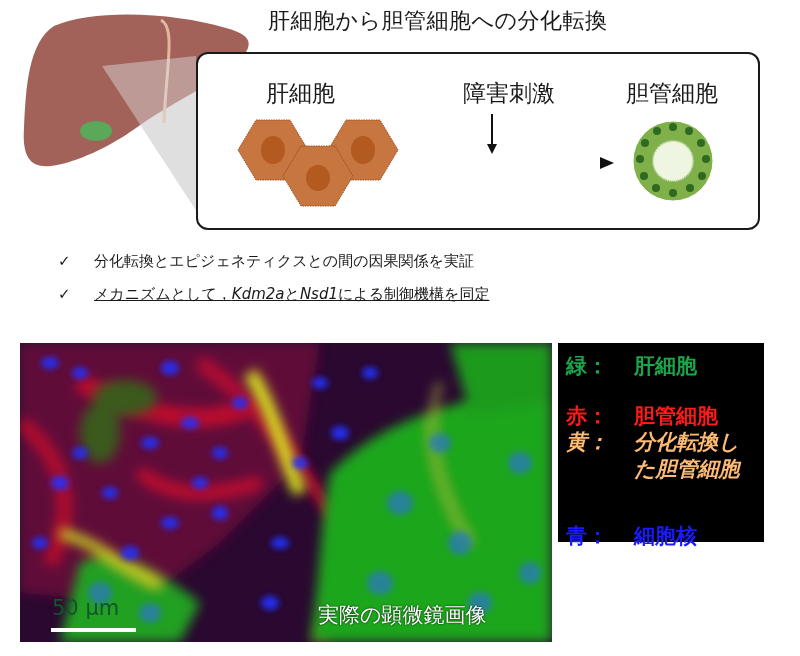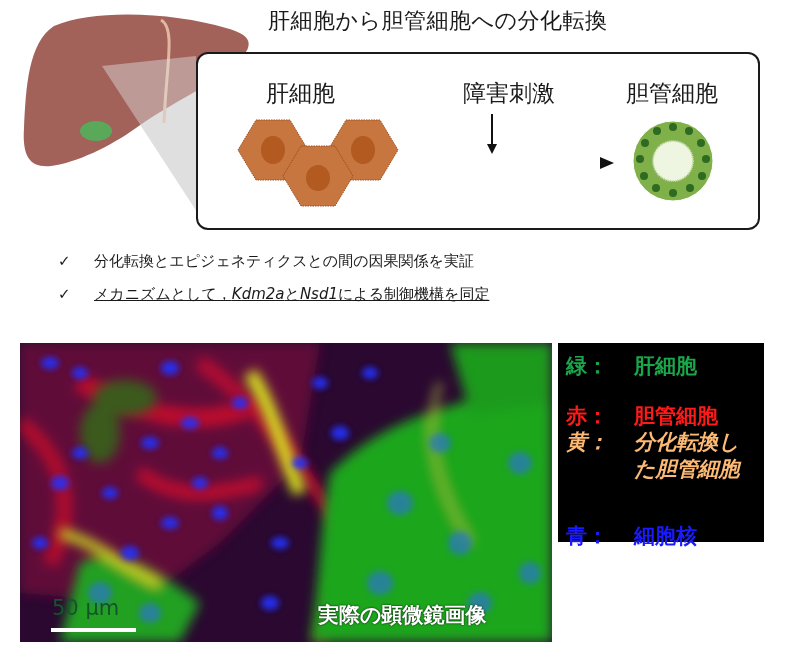--- a/index.html
+++ b/index.html
@@ -17,21 +17,21 @@
   #hep-svg { left:228px; top:112px; width:180px; height:102px; }
   #arrow-svg { left:390px; top:110px; width:230px; height:70px; }
   #duct-svg { left:630px; top:115px; width:86px; height:92px; }
   .bullet { left:58px; font-size:15px; white-space:nowrap; }
   #b1 { top:252px; } #b2 { top:285px;text-decoration:underline; }
   .check { display:inline-block; width:36px; }
   .it { font-style:italic; }
   #micro { left:20px; top:343px; width:532px; height:299px; overflow:hidden; background:#20052a; }
   #scale-text { left:52px; top:596px; color:#14532d; font-size:21px; }
   #scale-bar { left:51px; top:628px; width:85px; height:4px; background:#fff; }
-  #micro-cap { left:318px; top:601px; color:#fff; font-size:21px; font-weight:bold; white-space:nowrap;
+  #micro-cap { left:318px; top:601px; color:#fff; font-size:21px; font-weight:normal; white-space:nowrap;
                text-shadow:0 0 2px #000; }
   #legend { left:558px; top:343px; width:206px; height:199px; background:#000; }
   .leg-row { position:absolute; left:8px; font-size:21px; font-weight:bold; line-height:27px; }
   .leg-key { display:inline-block; width:68px; }
   .leg-val { display:inline-block; vertical-align:top; }
 </style>
 </head>
 <body>
 
 <svg id="liver" class="abs" viewBox="0 0 330 230">

